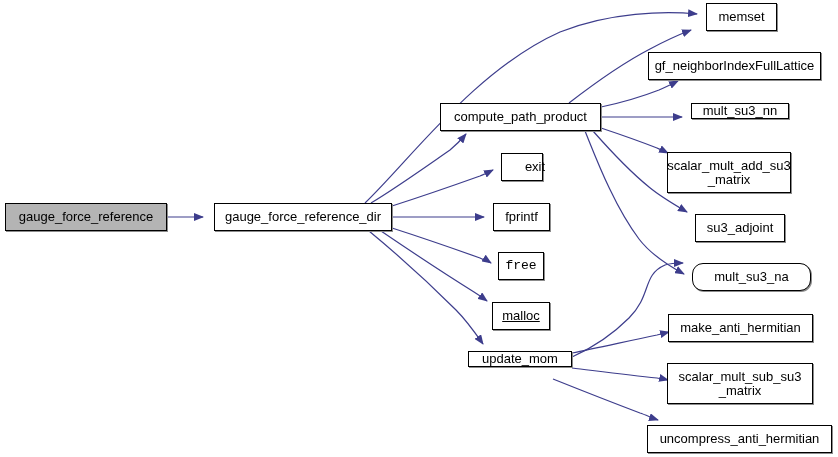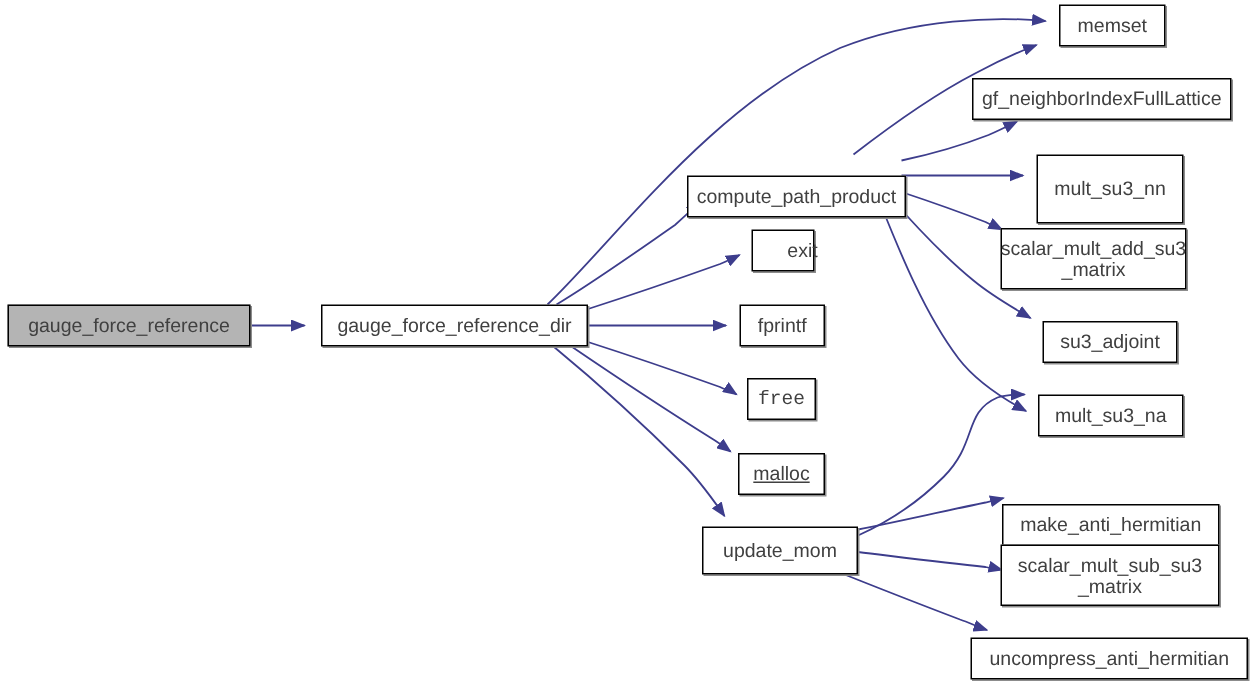--- a/index.html
+++ b/index.html
@@ -22,21 +22,21 @@
     width: 838px;
     height: 457px;
     pointer-events: none;
   }
   .node {
     position: absolute;
     box-sizing: border-box;
     border: 1px solid #000000;
     box-shadow: 1px 1px 0 0 #8c8c8c;
     background: #ffffff;
-    color: #404040;
+    color: #000000;
     font-size: 13px;
     line-height: 14px;
     display: flex;
     align-items: center;
     justify-content: center;
     text-align: center;
     white-space: pre-line;
     letter-spacing: 0px;
   }
   .node.highlight {
@@ -71,31 +71,31 @@
         <path d="M585,131 C596,158 614,206 639,239 C652,256 671,267 684,274" fill="none" stroke="#3d3d8c" stroke-width="1.2" marker-end="url(#arrow)"></path>
         <path d="M572,357 C592,348 613,334 629,318 C652,295 642,275 665,265 C671,263 677,263 683,263" fill="none" stroke="#3d3d8c" stroke-width="1.2" marker-end="url(#arrow)"></path>
         <path d="M572,353 C597,348 628,341 657,335 C661,334 665,333 669,332" fill="none" stroke="#3d3d8c" stroke-width="1.2" marker-end="url(#arrow)"></path>
         <path d="M572,368 C597,371 628,375 657,378 C661,379 664,379 668,380" fill="none" stroke="#3d3d8c" stroke-width="1.2" marker-end="url(#arrow)"></path>
         <path d="M553,379 C578,389 611,402 640,413 C646,415 652,418 658,420" fill="none" stroke="#3d3d8c" stroke-width="1.2" marker-end="url(#arrow)"></path>
       </g>
   </svg>
   <div id="node-layer">
       <div class="node highlight" style="left: 5px; top: 203px; width: 162px; height: 28px;">gauge_force_reference</div>
       <div class="node" style="left: 214px; top: 203px; width: 178px; height: 28px;">gauge_force_reference_dir</div>
-      <div class="node" style="left: 440px; top: 117px; width: 146px; height: 28px; margin-left: 18px;">compute_path_product</div>
+      <div class="node" style="left: 440px; top: 103px; width: 161px; height: 28px;">compute_path_product</div>
       <div class="node" style="left: 501px; top: 153px; width: 42px; height: 28px; padding-left: 26px;">exit</div>
       <div class="node" style="left: 493px; top: 203px; width: 57px; height: 28px;">fprintf</div>
       <div class="node" style="left: 498px; top: 252px; width: 46px; height: 28px; font-family: Liberation Mono, monospace;">free</div>
       <div class="node" style="left: 492px; top: 302px; width: 58px; height: 28px; text-decoration: underline;">malloc</div>
-      <div class="node" style="left: 468px; top: 351px; width: 104px; height: 32px;">update_mom</div>
+      <div class="node" style="left: 468px; top: 351px; width: 104px; height: 16px;">update_mom</div>
       <div class="node" style="left: 706px; top: 3px; width: 71px; height: 28px;">memset</div>
       <div class="node" style="left: 648px; top: 52px; width: 173px; height: 28px;">gf_neighborIndexFullLattice</div>
-      <div class="node" style="left: 691px; top: 103px; width: 98px; height: 46px;">mult_su3_nn</div>
+      <div class="node" style="left: 691px; top: 103px; width: 98px; height: 16px;">mult_su3_nn</div>
       <div class="node" style="left: 667px; top: 152px; width: 124px; height: 41px;">scalar_mult_add_su3
 _matrix</div>
       <div class="node" style="left: 695px; top: 214px; width: 90px; height: 28px; text-align: right;">su3_adjoint</div>
-      <div class="node" style="left: 692px; top: 263px; width: 97px; height: 28px;">mult_su3_na</div>
-      <div class="node" style="left: 668px; top: 314px; width: 145px; height: 28px; margin-top: 22px;">make_anti_hermitian</div>
+      <div class="node" style="left: 692px; top: 263px; width: 119px; height: 28px; border-radius: 11px;">mult_su3_na</div>
+      <div class="node" style="left: 668px; top: 314px; width: 145px; height: 28px;">make_anti_hermitian</div>
       <div class="node" style="left: 667px; top: 363px; width: 146px; height: 41px;">scalar_mult_sub_su3
 _matrix</div>
       <div class="node" style="left: 647px; top: 425px; width: 185px; height: 28px;">uncompress_anti_hermitian</div>
     </div>
 </div>
 
 </body></html>

